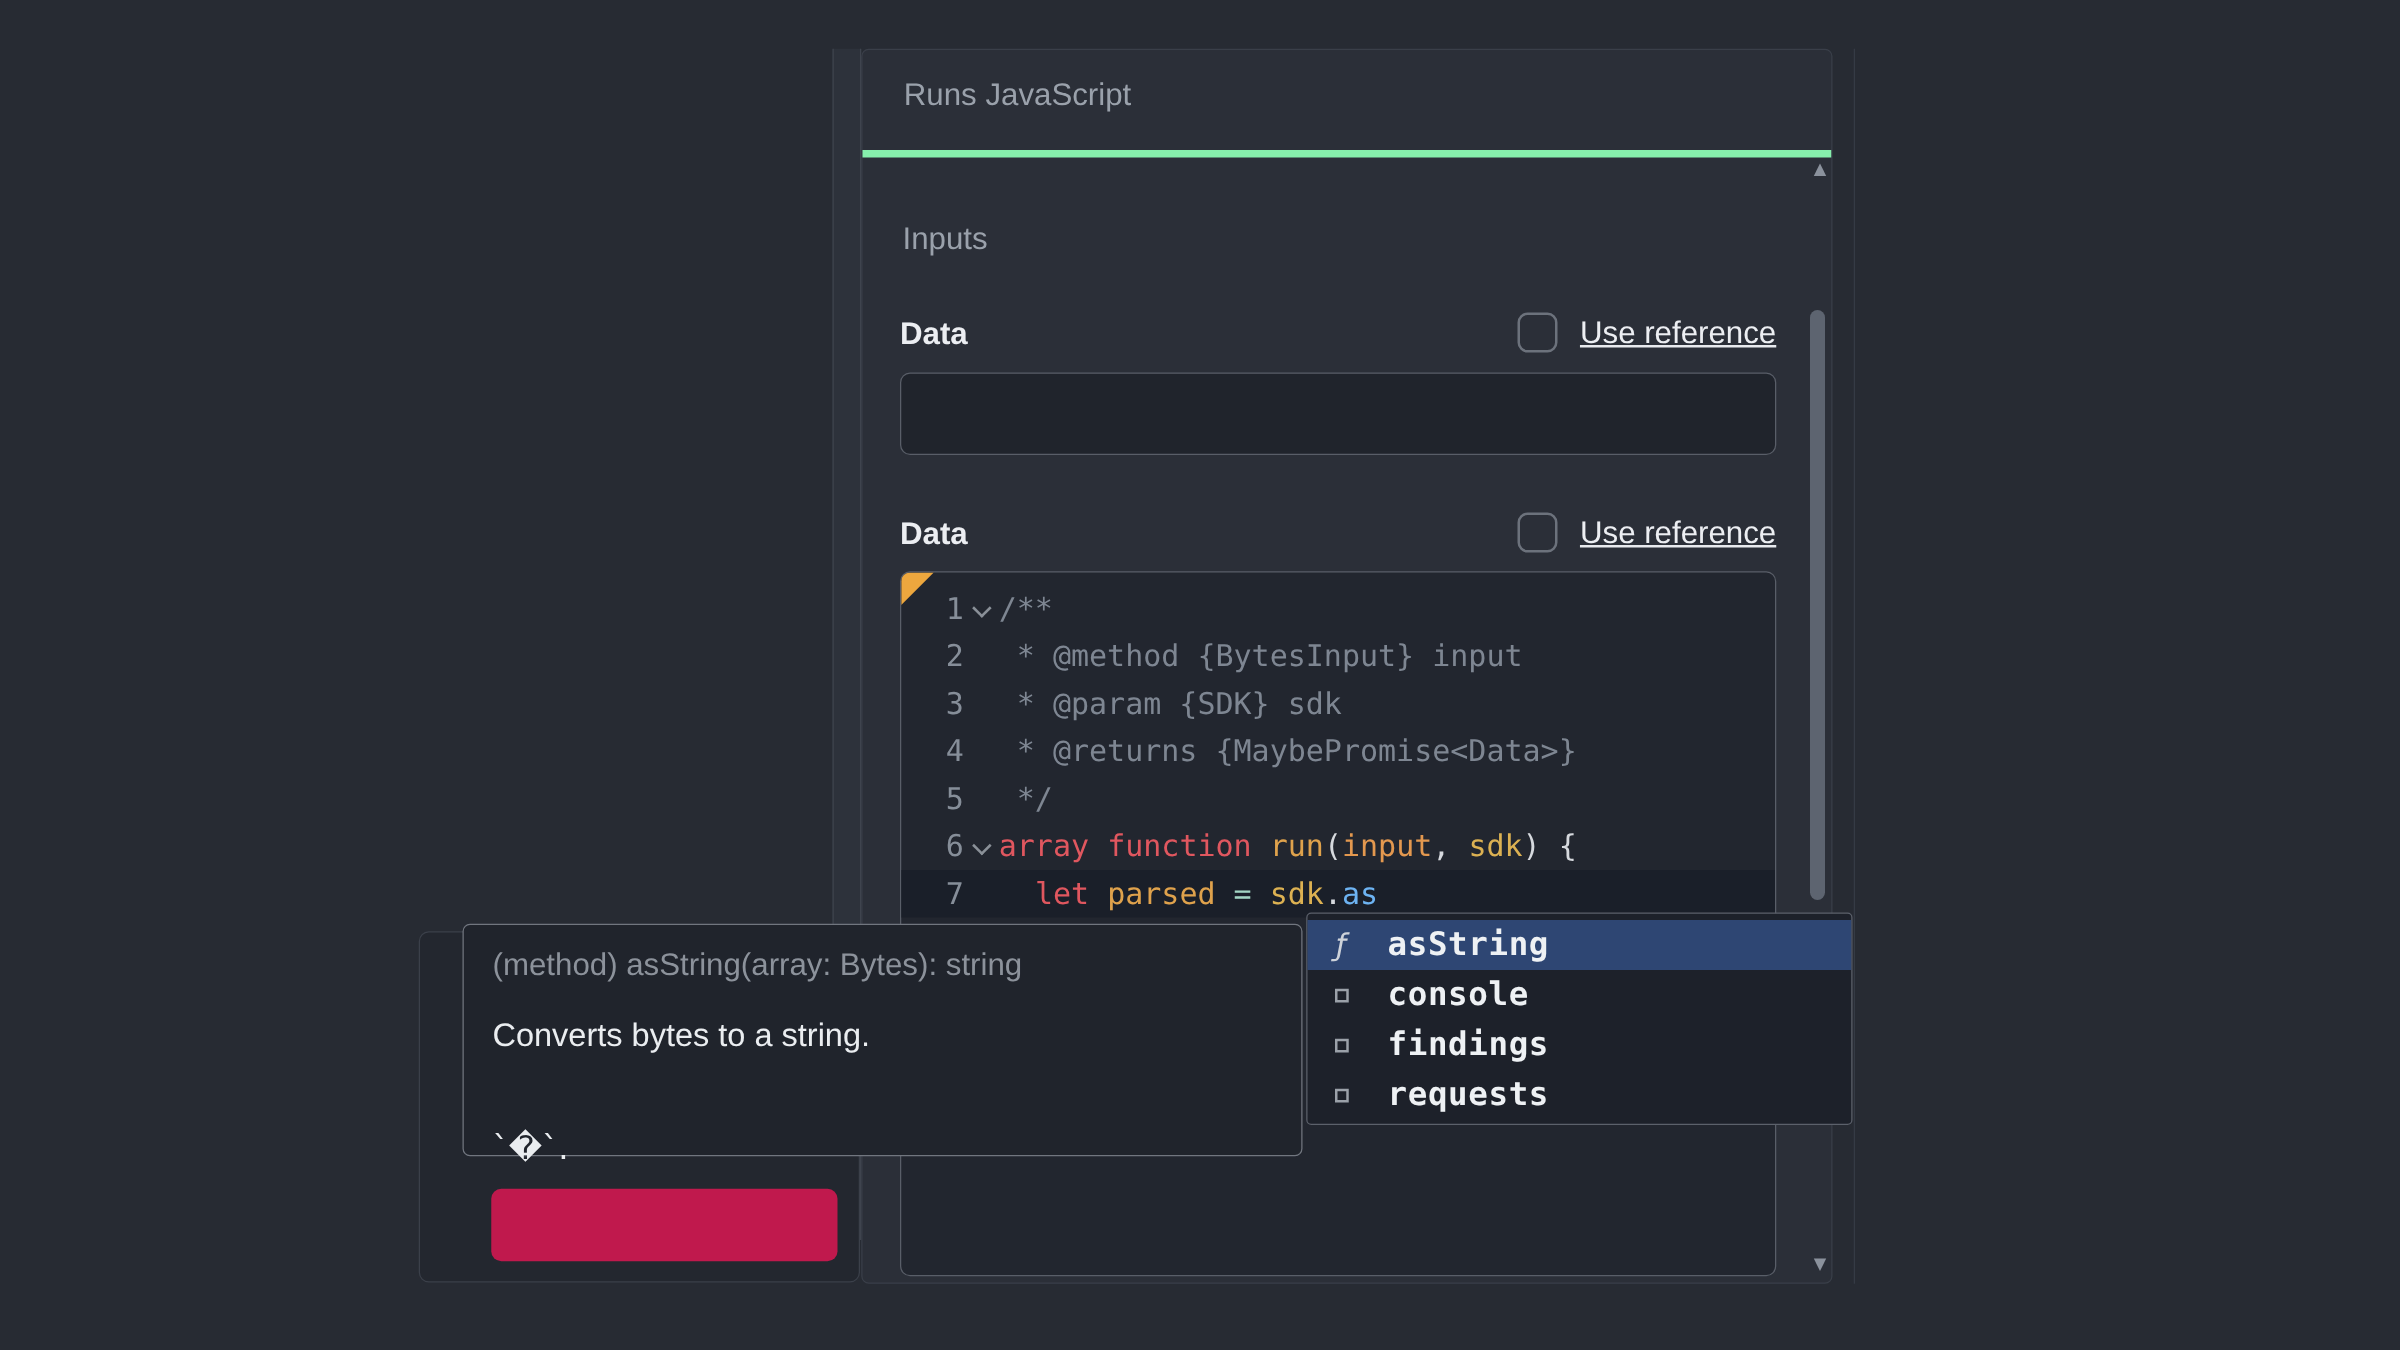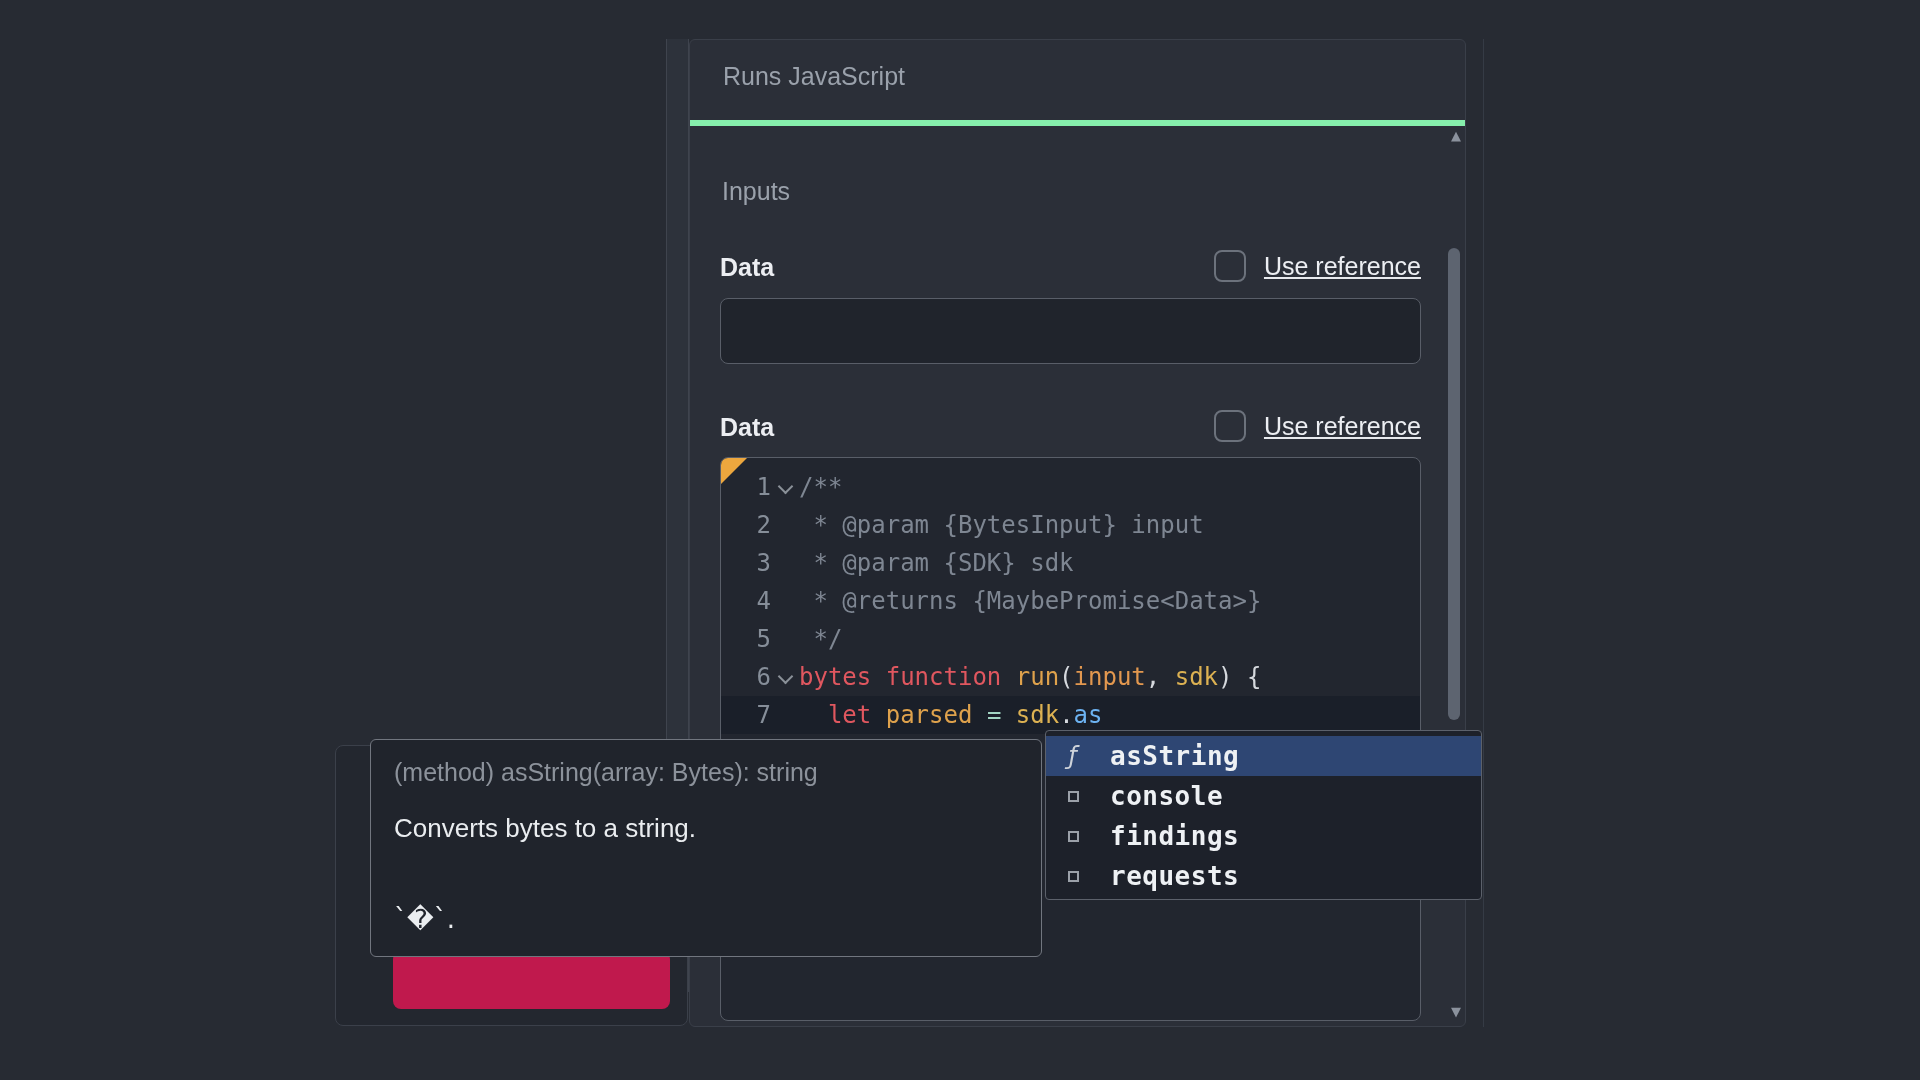--- a/index.html
+++ b/index.html
@@ -120,21 +120,21 @@
   }
   .ac-item.selected { background:var(--selected-item-bg,#2e4673); }
   .ac-icon { width:24px; flex:none; display:flex; justify-content:center; align-items:center; }
   .fn-glyph { font-style:italic; font-weight:400; font-size:24px; color:#ced3da;
     font-family:"DejaVu Sans", sans-serif; }
   .field-glyph { width:11px; height:11px; border:2px solid #9ba1a9; }
   .ac-label { margin-left:25px; }
 
   
   #doc-tooltip {
-    left:370px; top:739px; width:672px; height:218px;
+    left:370px; top:739px; width:672px; height:186px;
     background:#20242c; border:1px solid #71767f; border-radius:6px;
     padding:18px 23px 0 23px; z-index:25;
   }
   #tt-signature { font-size:25px; color:#8c929b; margin-bottom:26px; }
   #tt-description { font-size:26px; color:#eaedf0; margin-bottom:60px; }
   .tt-note { font-size:26px; color:#eaedf0; }
   #tt-note-line1 { margin-bottom:10px; }
   #tt-note-line2 { font-family:"DejaVu Sans", sans-serif; }
 </style>
 </head>
@@ -178,21 +178,21 @@
       <div class="ed-line">
         <span class="ln">1</span>
         <span class="fold-col">
           <span class="chevron"></span>
         </span>
         <span class="code-text"><span class="c-com">/**</span></span>
       </div>
       <div class="ed-line">
         <span class="ln">2</span>
         <span class="fold-col"></span>
-        <span class="code-text"><span class="c-com"> * @param {BytesInput} input</span></span>
+        <span class="code-text"><span class="c-com"> * @method {BytesInput} input</span></span>
       </div>
       <div class="ed-line">
         <span class="ln">3</span>
         <span class="fold-col"></span>
         <span class="code-text"><span class="c-com"> * @param {SDK} sdk</span></span>
       </div>
       <div class="ed-line">
         <span class="ln">4</span>
         <span class="fold-col"></span>
         <span class="code-text"><span class="c-com"> * @returns {MaybePromise&lt;Data&gt;}</span></span>
@@ -200,21 +200,21 @@
       <div class="ed-line">
         <span class="ln">5</span>
         <span class="fold-col"></span>
         <span class="code-text"><span class="c-com"> */</span></span>
       </div>
       <div class="ed-line">
         <span class="ln">6</span>
         <span class="fold-col">
           <span class="chevron"></span>
         </span>
-        <span class="code-text"><span class="c-kw">bytes</span><span> </span><span class="c-kw">function</span><span> </span><span class="c-fn">run</span><span class="c-pn">(</span><span class="c-a1">input</span><span class="c-pn">,</span><span> </span><span class="c-a2">sdk</span><span class="c-pn">)</span><span class="c-pn"> {</span></span>
+        <span class="code-text"><span class="c-kw">array</span><span> </span><span class="c-kw">function</span><span> </span><span class="c-fn">run</span><span class="c-pn">(</span><span class="c-a1">input</span><span class="c-pn">,</span><span> </span><span class="c-a2">sdk</span><span class="c-pn">)</span><span class="c-pn"> {</span></span>
       </div>
       <div class="ed-line active">
         <span class="ln">7</span>
         <span class="fold-col"></span>
         <span class="code-text"><span>  </span><span class="c-kw">let</span><span> </span><span class="c-fn">parsed</span><span> </span><span class="c-eq">=</span><span> </span><span class="c-a2">sdk</span><span class="c-pn">.</span><span class="c-prop">as</span></span>
       </div>
     </div>
 </div>
 
 <div class="abs scroll-arrow" id="scroll-up">▲</div>

